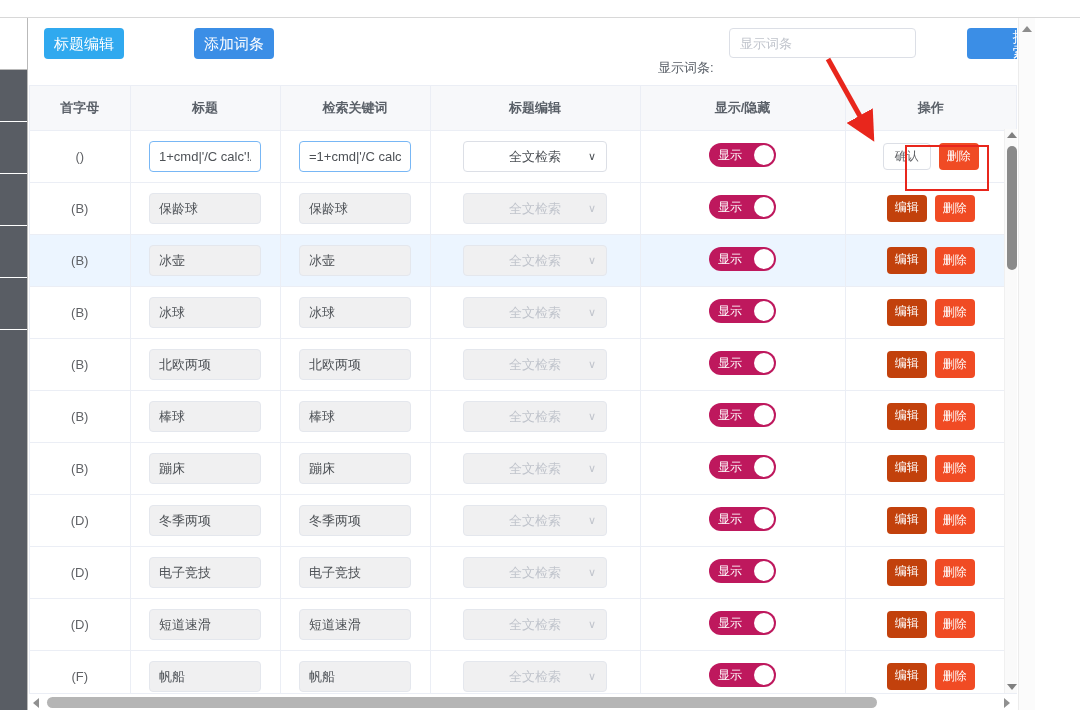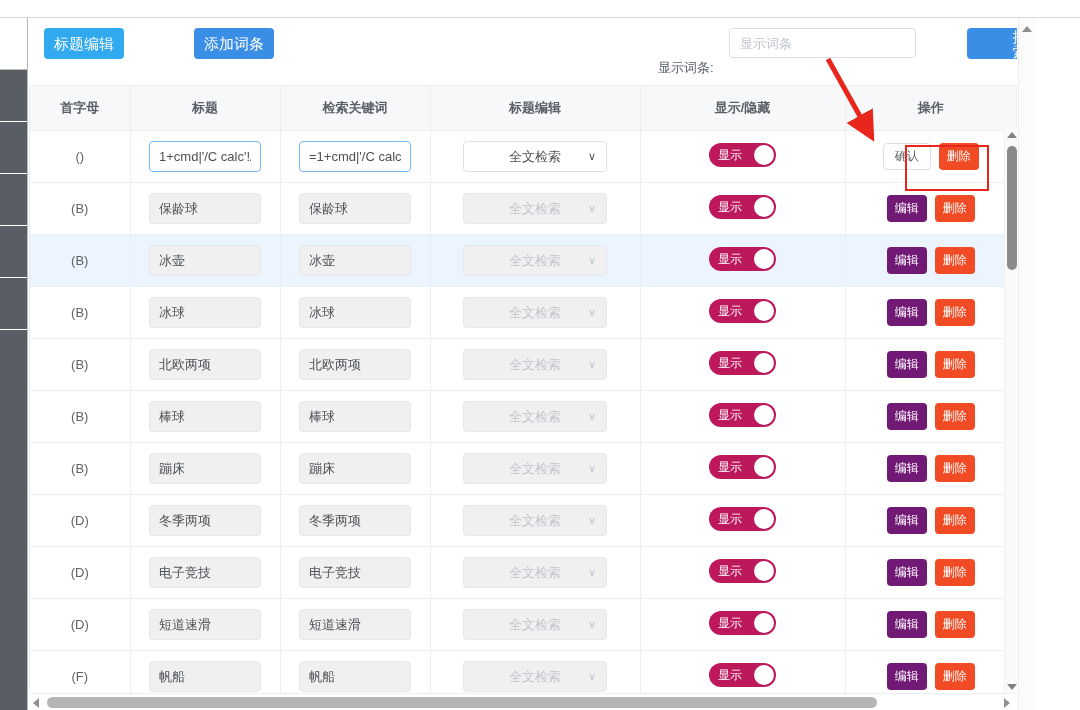--- a/index.html
+++ b/index.html
@@ -253,21 +253,21 @@
     color: #ffffff;
     font-size: 12px;
     width: 40px;
     height: 27px;
     cursor: pointer;
     padding: 0;
     line-height: 27px;
     font-family: "Liberation Sans", "DejaVu Sans", sans-serif;
     vertical-align: middle;
   }
-  .op-edit { background: #701a75; }
+  .op-edit { background: #c2410c; font-family: Liberation Mono, monospace; }
   .op-del { background: #f04b24; margin-left: 8px; }
   .op-confirm {
     display: inline-block;
     background: #ffffff;
     color: #606266;
     border: 1px solid #dcdfe6;
     border-radius: 4px;
     font-size: 12px;
     width: 48px;
     height: 27px;

